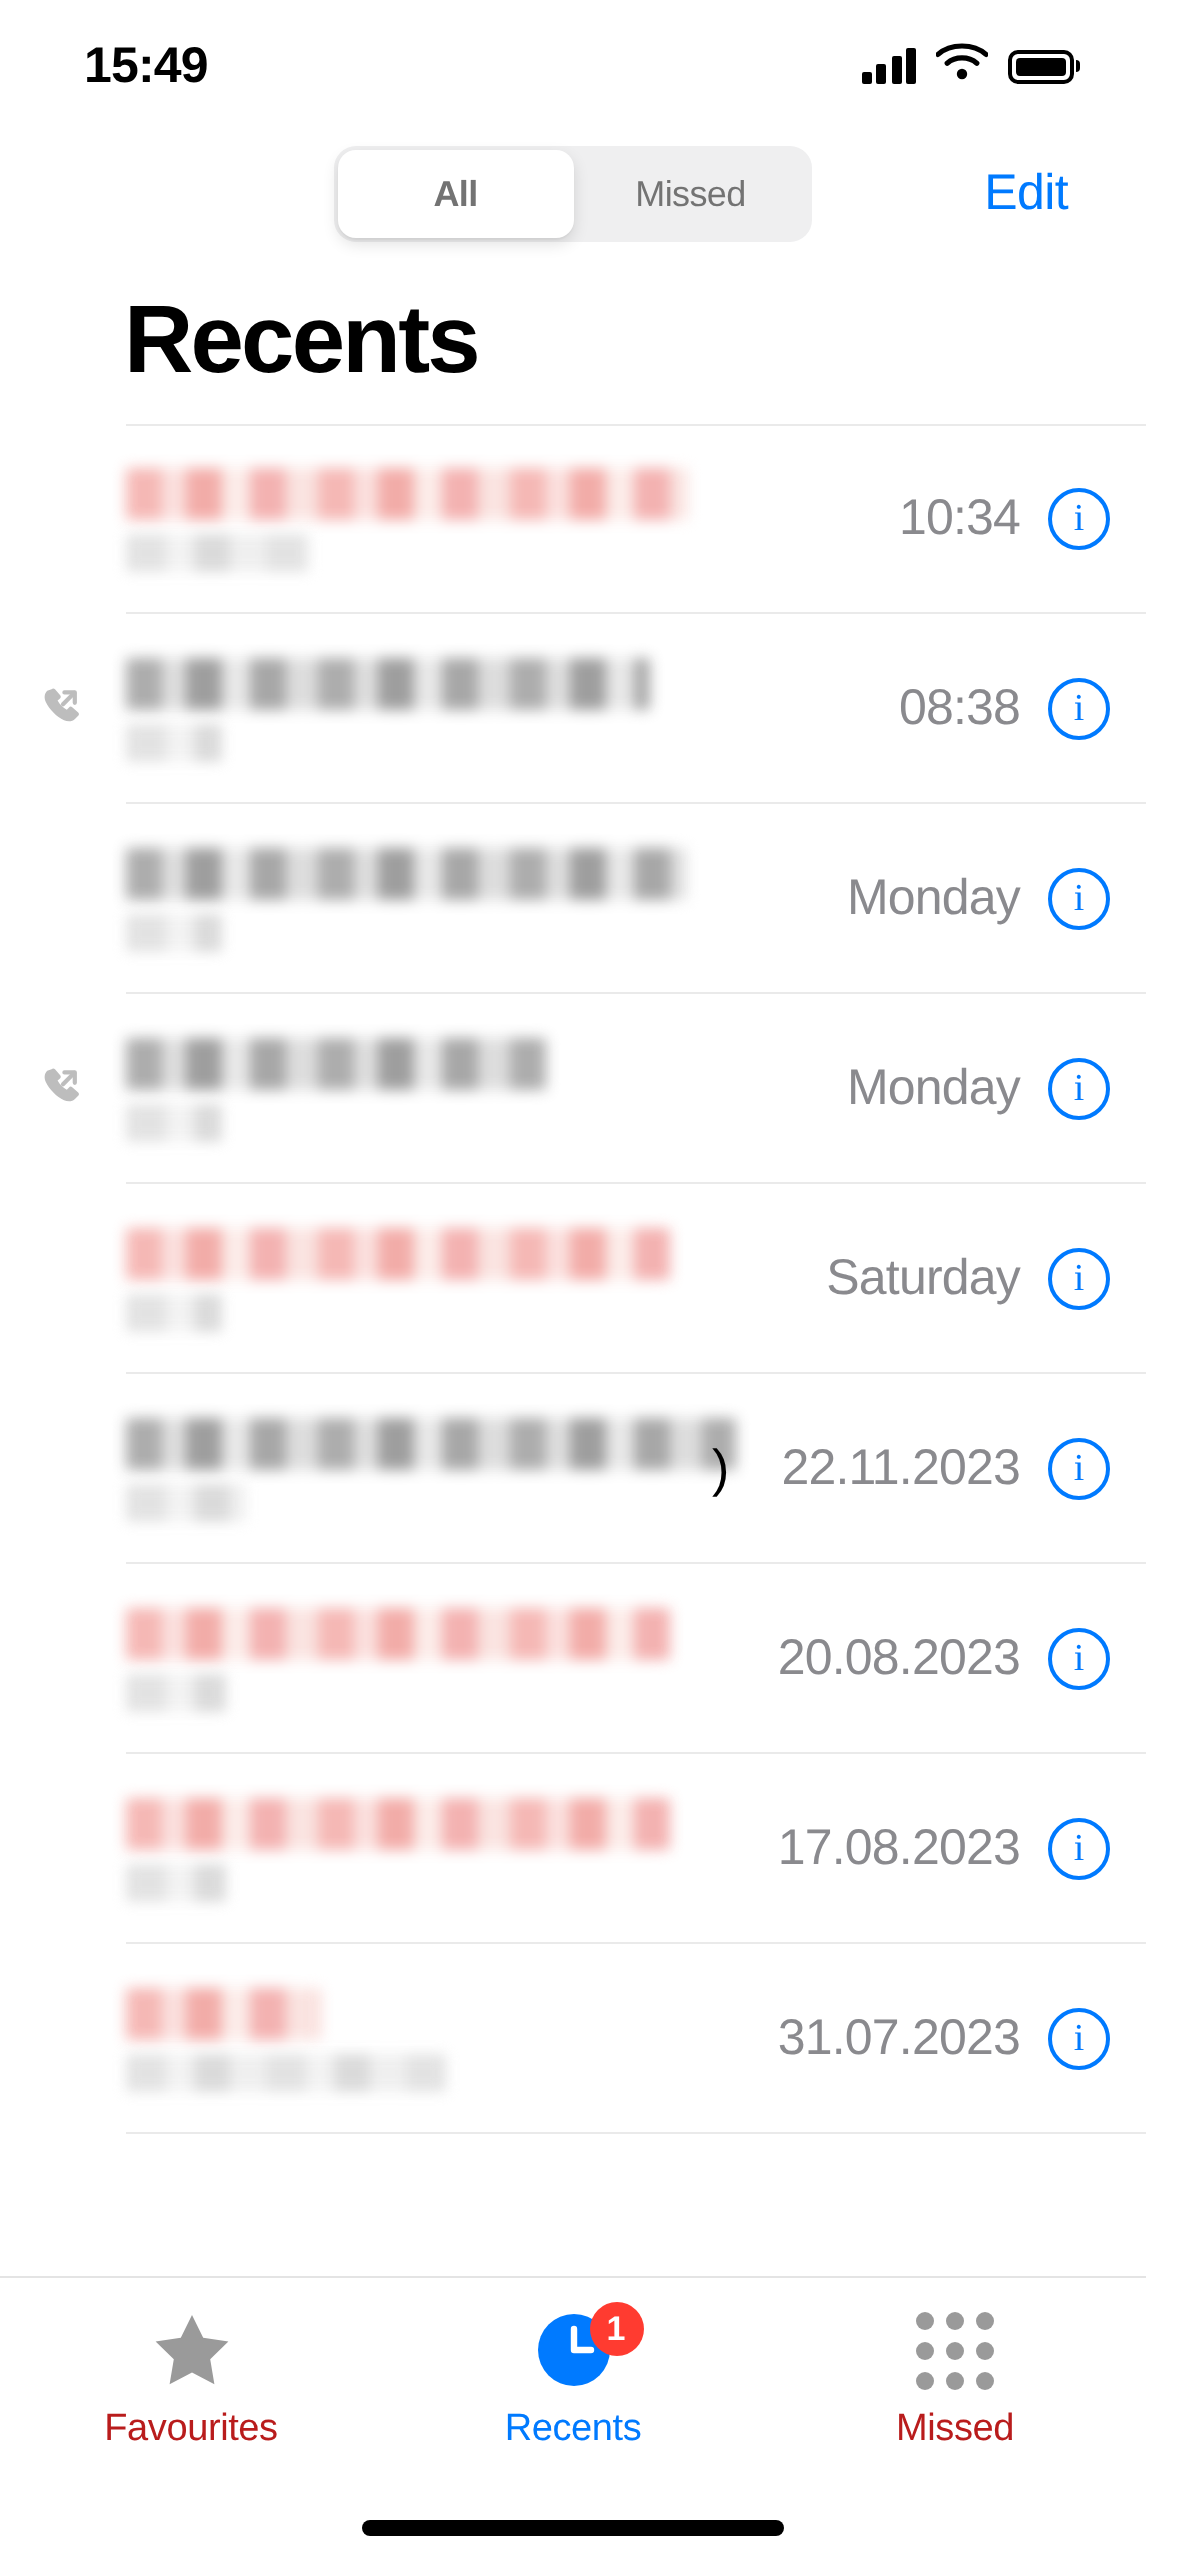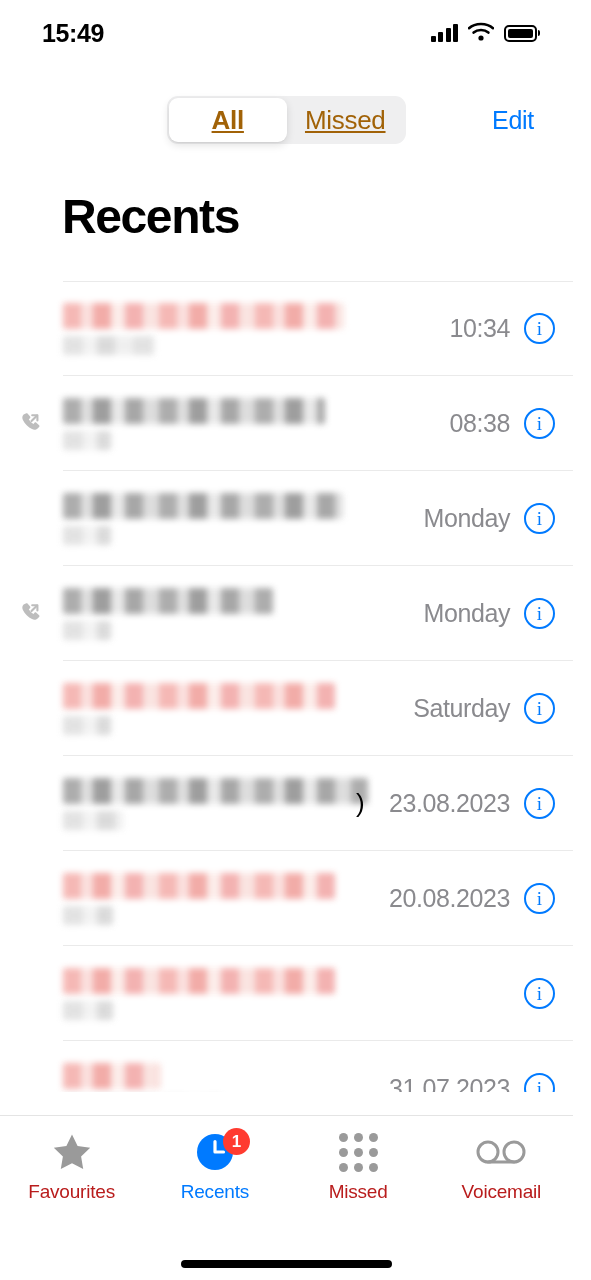--- a/index.html
+++ b/index.html
@@ -9,21 +9,20 @@
     font-family: "Liberation Sans", sans-serif;
     -webkit-font-smoothing: antialiased;
     overflow: hidden;
   }
   .phone {
     position: relative;
     width: 573px; height: 1280px;
     background: #ffffff;
     display: flex;
     flex-direction: column;
-    gap: 23px;
   }
 
   
   .statusbar {
     height: 66px;
     flex: 0 0 66px;
     display: flex;
     align-items: center;
     justify-content: space-between;
     padding: 0 36px 0 42px;
@@ -68,25 +67,24 @@
     display: flex;
     background: #EFEFF0;
     border-radius: 11px;
     padding: 2px;
     width: 239px;
     height: 48px;
   }
   .seg {
     flex: 1;
     display: flex; align-items: center; justify-content: center;
-    font-size: 26px;
-    color: #a16207;
+    font-size: 18px;
+    color: #737373;
     border-radius: 9px;
     letter-spacing: -0.3px;
-    text-decoration: underline;
   }
   .seg.active {
     background: #ffffff;
     box-shadow: 0 3px 8px rgba(0,0,0,0.12), 0 1px 1px rgba(0,0,0,0.04);
     font-weight: 600;
   }
   .edit-btn {
     position: absolute;
     right: 39px;
     top: 50%;
@@ -376,21 +374,21 @@
         </div>
       </div>
       <div class="row">
         <div class="dir-icon"></div>
         <div class="row-main">
           <span class="redact normal" style="width: 305px;"></span>
           <span class="redact sub normal" style="width: 60px;"></span>
           <span class="escape-char">)</span>
         </div>
         <div class="row-right">
-          <span class="timestamp">23.08.2023</span>
+          <span class="timestamp">22.11.2023</span>
           <button class="info-btn">i</button>
         </div>
       </div>
       <div class="row">
         <div class="dir-icon"></div>
         <div class="row-main">
           <span class="redact missed" style="width: 272px;"></span>
           <span class="redact sub missed" style="width: 50px;"></span>
         </div>
         <div class="row-right">
@@ -398,20 +396,21 @@
           <button class="info-btn">i</button>
         </div>
       </div>
       <div class="row">
         <div class="dir-icon"></div>
         <div class="row-main">
           <span class="redact missed" style="width: 272px;"></span>
           <span class="redact sub missed" style="width: 50px;"></span>
         </div>
         <div class="row-right">
+          <span class="timestamp">17.08.2023</span>
           <button class="info-btn">i</button>
         </div>
       </div>
       <div class="row">
         <div class="dir-icon"></div>
         <div class="row-main">
           <span class="redact missed" style="width: 97px;"></span>
           <span class="redact sub missed" style="width: 160px;"></span>
         </div>
         <div class="row-right">
@@ -449,28 +448,18 @@
             <i></i>
             <i></i>
             <i></i>
             <i></i>
             <i></i>
             <i></i>
           </div>
         </div>
         <div class="tab-label">Missed</div>
       </div>
-      <div class="tab">
-        <div class="tab-ico">
-          <svg width="50" height="28" viewBox="0 0 50 28">
-            <circle cx="12" cy="14" r="10" stroke="#9A9A9A" stroke-width="3" fill="none"></circle>
-            <circle cx="38" cy="14" r="10" stroke="#9A9A9A" stroke-width="3" fill="none"></circle>
-            <path d="M12 24h26" stroke="#9A9A9A" stroke-width="3" stroke-linecap="round"></path>
-          </svg>
-        </div>
-        <div class="tab-label">Voicemail</div>
-      </div>
     </div>
 
   <div class="home-bar-wrap">
     <div class="home-bar"></div>
   </div>
 </div>
 
 </body></html>

